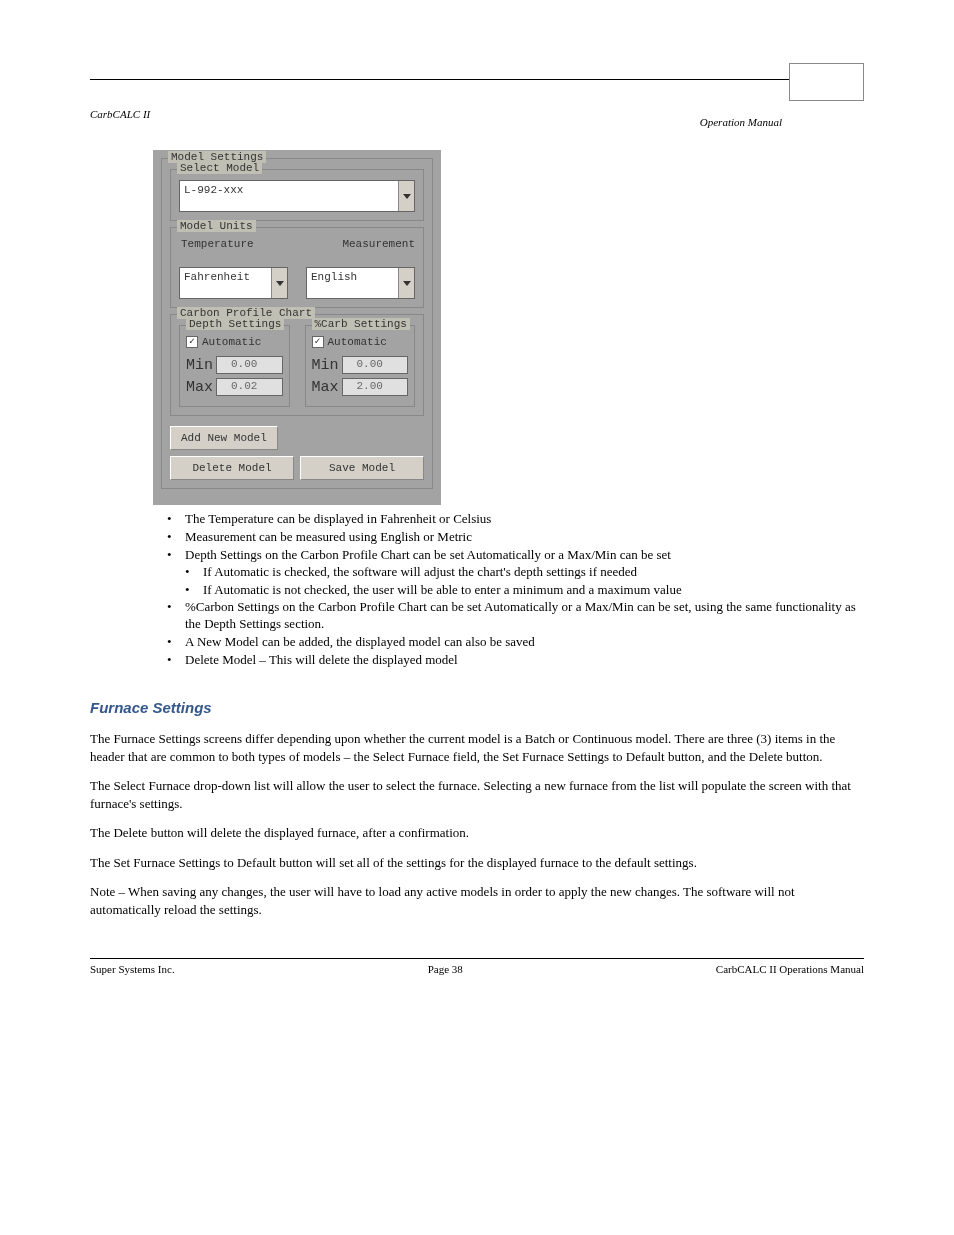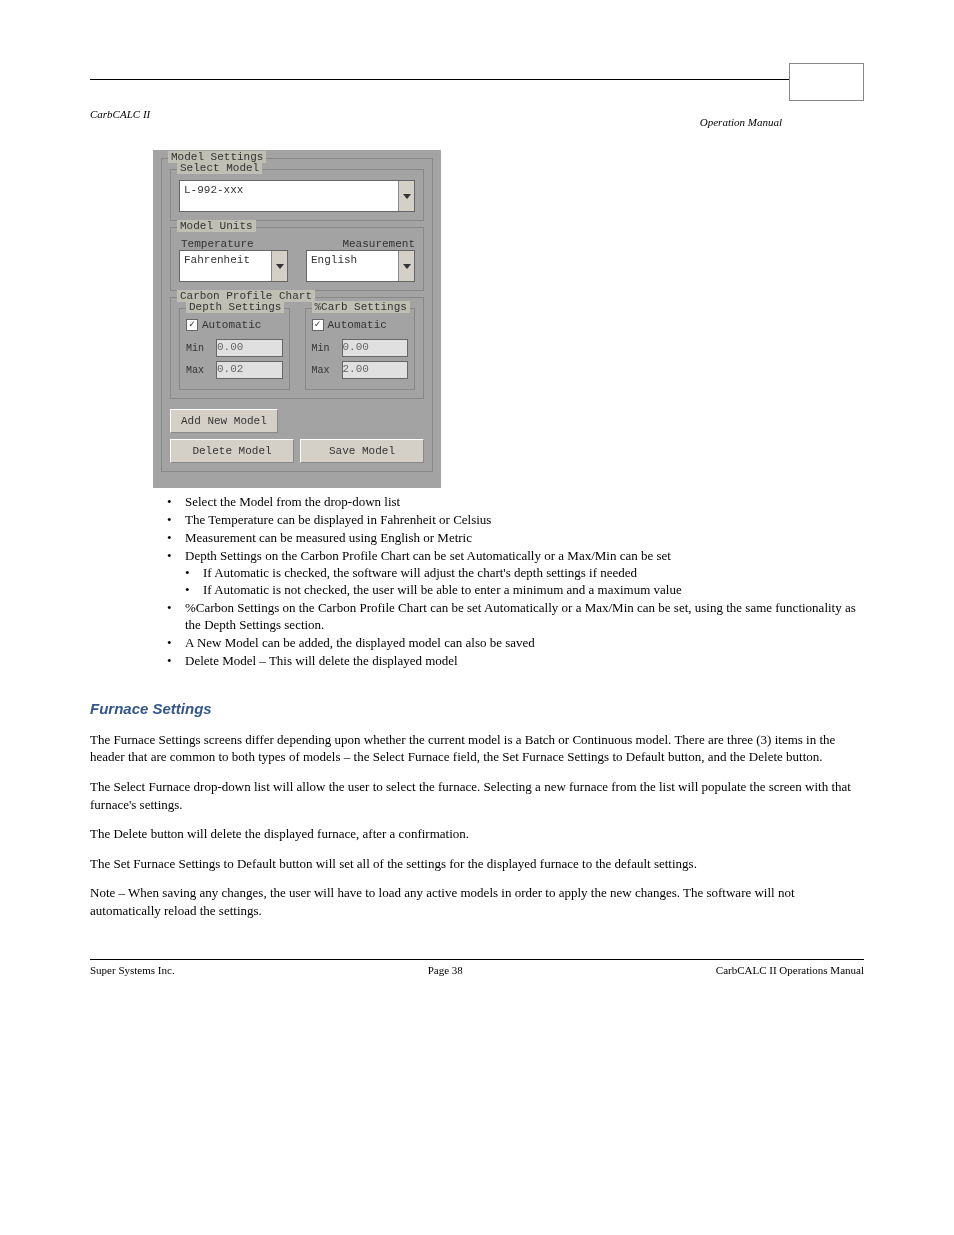--- a/index.html
+++ b/index.html
@@ -125,21 +125,21 @@
       display: flex;
       gap: 18px;
     }
     
     .unit-col {
       flex: 1;
     }
     
     .unit-label {
       font-size: 11px;
-      margin-bottom: 0;
+      margin-bottom: 17px;
       text-align: left;
       padding-left: 2px;
     }
     
     .chart-row {
       display: flex;
       gap: 15px;
     }
     
     .settings-box {
@@ -170,29 +170,29 @@
     
     .minmax-row {
       display: flex;
       align-items: center;
       gap: 6px;
       margin-bottom: 4px;
     }
     
     .minmax-row .mm-label {
       width: 24px;
-      font-size: 10px;
+      font-size: 15px;
     }
     
     .minmax-row .mm-input {
       flex: 1;
       background: #e0e0e0;
       border: 1px solid #666;
       height: 18px;
-      padding: 1px 0;
+      padding: 1px 14px;
       font-size: 11px;
       color: #666;
     }
     
     .win-button {
       background: #d4d0c8;
       border: 1px solid #888;
       border-top-color: #fff;
       border-left-color: #fff;
       padding: 5px 10px;
@@ -378,21 +378,20 @@
           <span class="win-button">Add New Model</span>
         </div>
         <div class="button-row">
           <span class="win-button">Delete Model</span>
           <span class="win-button">Save Model</span>
         </div>
       </div>
     </div>
 
     <ul class="bullet-list">
-      <li>Select the Model from the drop-down list</li>
       <li>The Temperature can be displayed in Fahrenheit or Celsius</li>
       <li>Measurement can be measured using English or Metric</li>
       <li>
         <span>Depth Settings on the Carbon Profile Chart can be set Automatically or a Max/Min can be set</span>
         <ul class="sub-list">
           <li>If Automatic is checked, the software will adjust the chart's depth settings if needed</li>
           <li>If Automatic is not checked, the user will be able to enter a minimum and a maximum value</li>
         </ul>
       </li>
       <li>%Carbon Settings on the Carbon Profile Chart can be set Automatically or a Max/Min can be set, using the same functionality as the Depth Settings section.</li>

